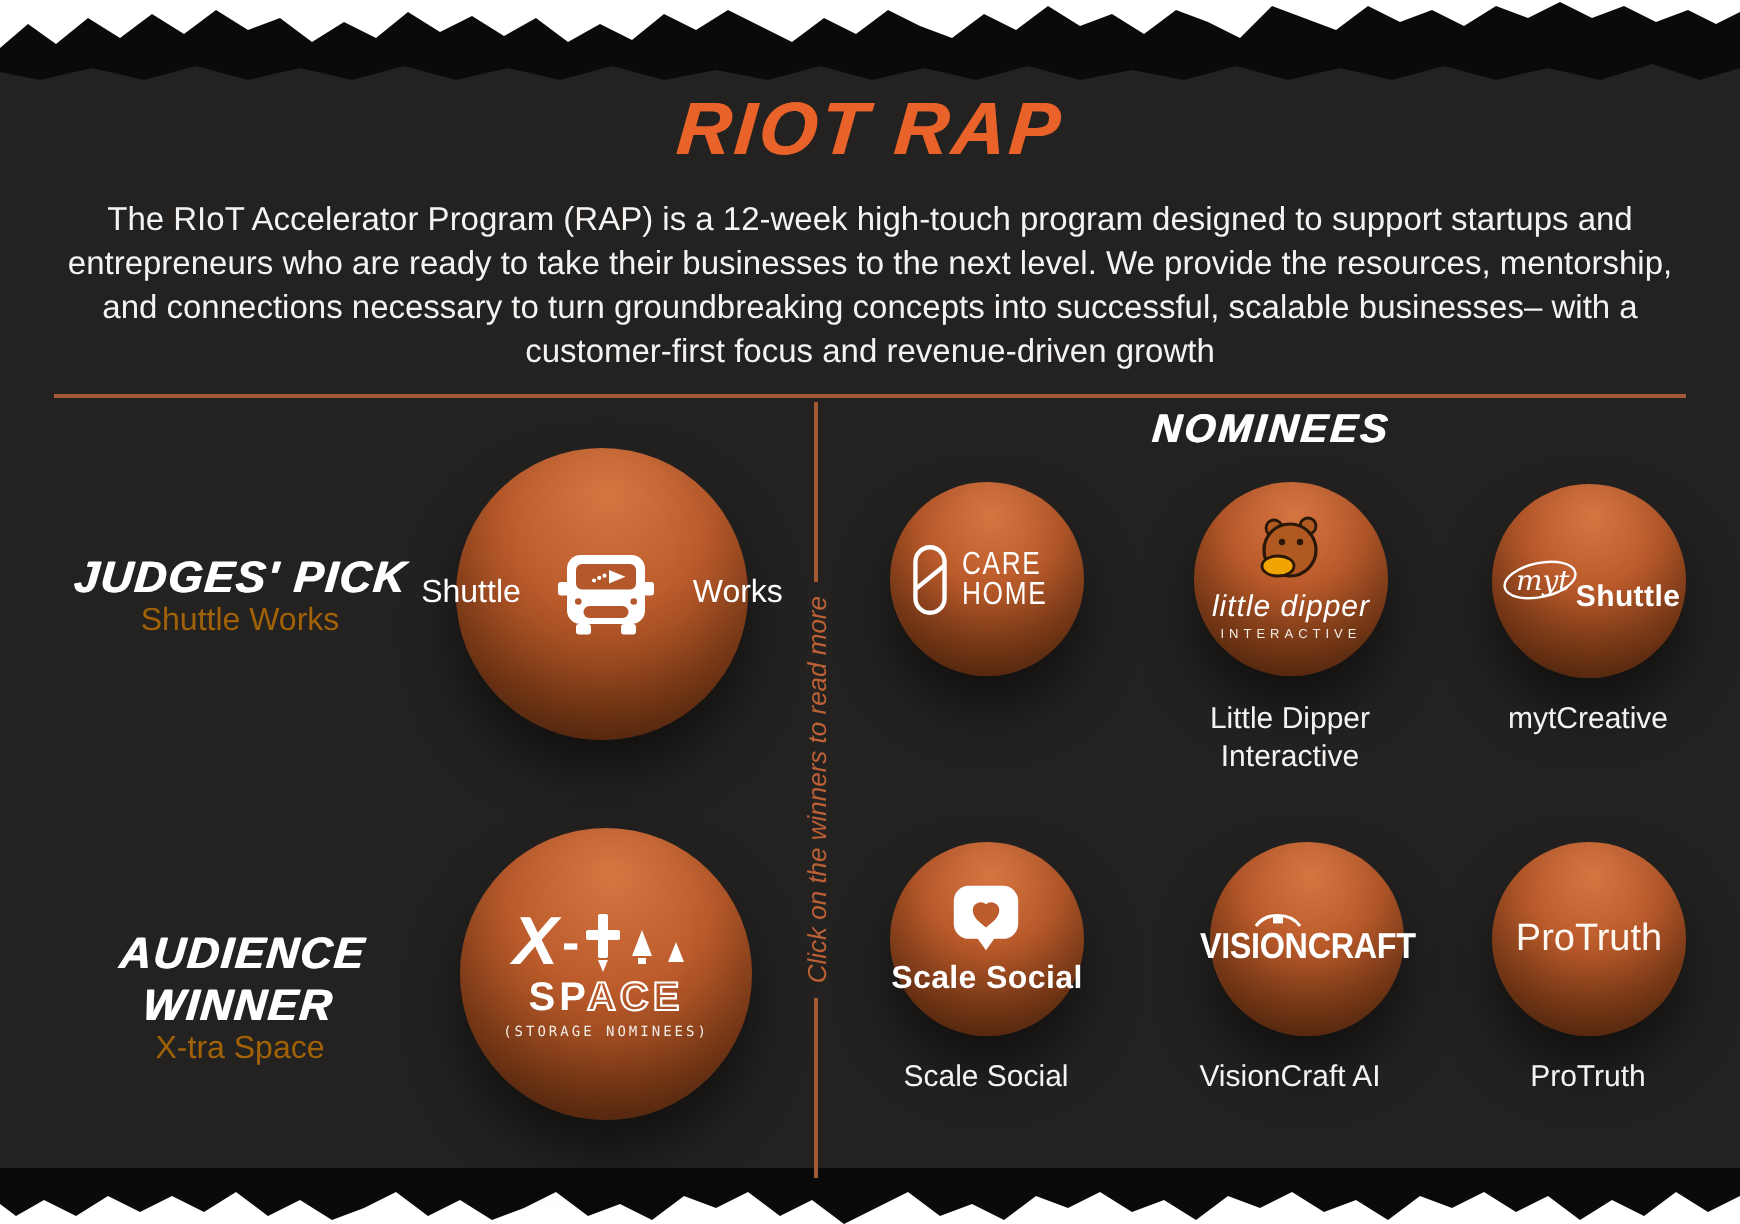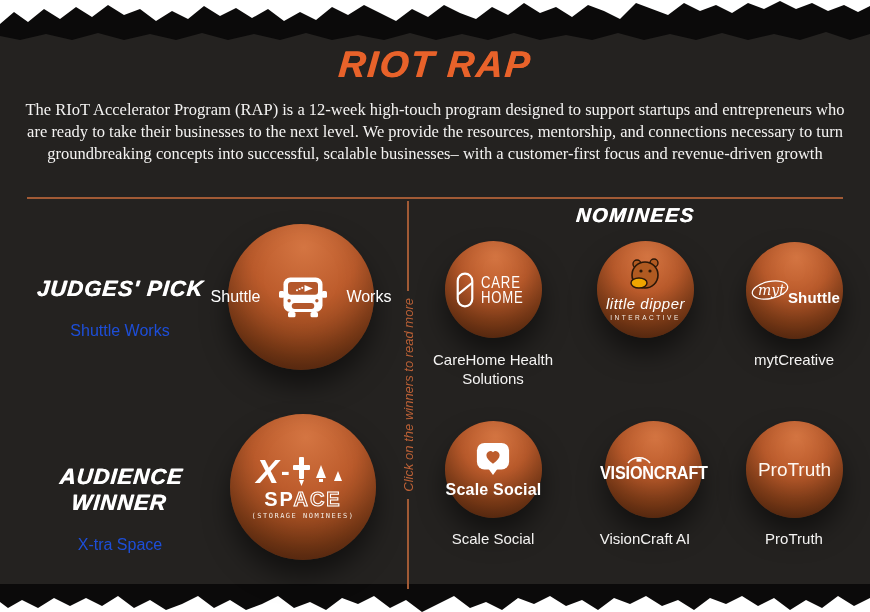--- a/index.html
+++ b/index.html
@@ -13,21 +13,21 @@
 
   .layer { position:absolute; inset:0; z-index:2; }
 
   .brush { font-weight:bold; font-style:italic; letter-spacing:1px;
            transform:skewX(-5deg); text-shadow:0.6px 0 0 currentColor; color:#ffffff; }
 
   .page-title { position:absolute; top:44px; left:0; width:870px; text-align:center;
                 font-size:37px; letter-spacing:2px; color:#e8622a; }
 
   .intro { position:absolute; top:99px; left:25px; width:820px; text-align:center;
-           color:#f4f3f2; font-size:16.5px; line-height:22px;font-family:Liberation Serif, serif; }
+           color:#f4f3f2; font-size:16.5px; line-height:22px; }
 
   .hline { position:absolute; top:197px; left:27px; width:816px; height:2px; background:#a15a35; }
 
   .divider { position:absolute; left:399px; top:201px; height:388px; width:18px;
              display:flex; flex-direction:column; align-items:center; }
   .dv-line { width:2px; flex:1; background:#a15a35; }
   .dv-text { margin:7px 0; writing-mode:vertical-rl; transform:rotate(180deg);
              font-style:italic; font-size:13px; color:#bc6136; white-space:nowrap; }
 
   .circle { position:absolute; border-radius:50%;
@@ -42,21 +42,21 @@
   .c-care    { left:445px; top:241px; }
   .c-dipper  { left:597px; top:241px; }
   .c-myt     { left:746px; top:242px; }
   .c-scale   { left:445px; top:421px; }
   .c-vision  { left:605px; top:421px; }
   .c-pro     { left:746px; top:421px; }
 
   .cat-block { position:absolute; left:20px; width:200px; text-align:center; color:#fff; }
   .cat-judges { top:276px; } .cat-audience { top:464px; }
   .cat-heading { font-size:22px; display:inline-block; }
-  .cat-name { margin-top:20px; font-size:16px; color:#1d4ed8; }
+  .cat-name { margin-top:0; font-size:16px; color:#a16207; }
 
   .nominees-heading-wrap { position:absolute; top:204px; left:430px; width:410px; text-align:center; }
   .nominees-heading { font-size:20px; display:inline-block; letter-spacing:1.5px; }
 
   .nom-label { position:absolute; width:150px; text-align:center; color:#f4f3f2;
                font-size:15px; line-height:19px; }
   .nom-label span { display:inline-block; max-width:122px; }
   .lbl-r1 { top:350px; } .lbl-r2 { top:529px; }
   .lbl-c1 { left:418px; } .lbl-c2 { left:570px; } .lbl-c3 { left:719px; }
 
@@ -228,20 +228,20 @@
           <rect x="10.5" y="3.5" width="5" height="3.2" fill="#fff"></rect>
         </svg>
         <div class="vision-txt">VISIONCRAFT</div>
       </div>
     </div>
 
     <div class="circle c-sm c-pro">
       <div class="pro-txt">ProTruth</div>
     </div>
 
-    <div class="nom-label lbl-r1 lbl-c1"><span>CareHome Health Solutions</span></div>
+    <div class="nom-label lbl-r1 lbl-c2"><span>Little Dipper Interactive</span></div>
     <div class="nom-label lbl-r1 lbl-c3"><span>mytCreative</span></div>
     <div class="nom-label lbl-r2 lbl-c1"><span>Scale Social</span></div>
     <div class="nom-label lbl-r2 lbl-c2"><span>VisionCraft AI</span></div>
     <div class="nom-label lbl-r2 lbl-c3"><span>ProTruth</span></div>
 
   </div>
 </div>
 
 </body></html>

